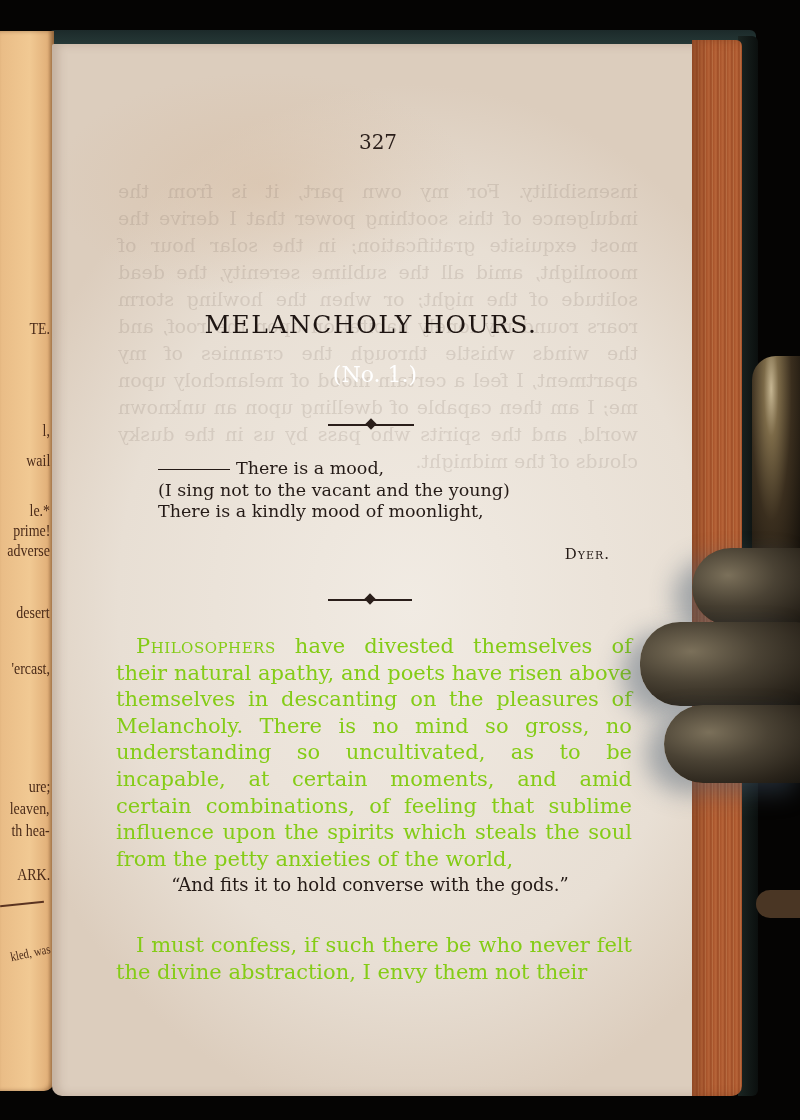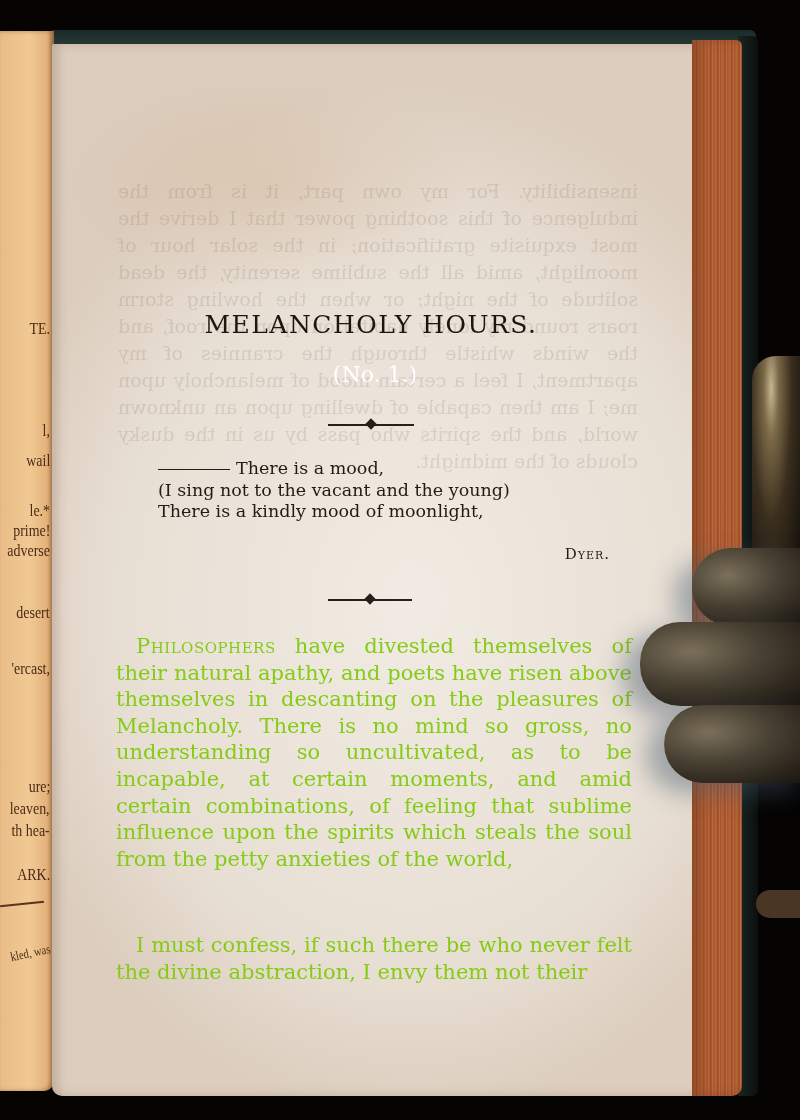--- a/index.html
+++ b/index.html
@@ -145,35 +145,37 @@
     <div class="left-rule"></div>
     <div class="left-line" style="top:910px; font-size:13px; transform: rotate(-12deg) scaleX(0.82);">kled, was</div>
   </div>
 
   <div class="page"></div>
   <div class="page-fore-edge"></div>
 
   <div class="bleed">insensibility. For my own part, it is from the indulgence of this soothing power that I derive the most exquisite gratification; in the solar hour of moonlight, amid all the sublime serenity, the dead solitude of the night; or when the howling storm roars round my lonely habitation upon the roof, and the winds whistle through the crannies of my apartment, I feel a certain mood of melancholy upon me; I am then capable of dwelling upon an unknown world, and the spirits who pass by us in the dusky clouds of the midnight.</div>
 
   <div class="content">
+    <div class="page-number">327</div>
     <div class="chapter-title">MELANCHOLY HOURS.</div>
     <div class="chapter-subtitle">(No. 1.)</div>
     <div class="ornament" style="left:328px; width:86px; top:424px;"></div>
 
     <div class="epigraph">
       <div><span class="dash"></span><span>There is a mood,</span></div>
       <div>(I sing not to the vacant and the young)</div>
       <div>There is a kindly mood of moonlight,</div>
     </div>
     <div class="attribution">Dyer.</div>
 
     <div class="ornament" style="left:328px; width:84px; top:599px;"></div>
 
     <div class="body-para" style="top:633px; text-indent:20px;"><span class="sc">Philosophers</span><span> have divested themselves of their natural apathy, and poets have risen above them­selves in descanting on the pleasures of Melan­choly.  There is no mind so gross, no under­standing so uncultivated, as to be incapable, at certain moments, and amid certain combinations, of feeling that sublime influence upon the spirits which steals the soul from the petty anxieties of the world,</span></div>
 
+    <div class="quote-line">“And fits it to hold converse with the gods.”</div>
 
     <div class="body-para" style="top:917px; text-indent:20px;margin-top:15px;">I must confess, if such there be who never felt the divine abstraction, I envy them not their</div>
   </div>
 
   <div class="knuckle-dark"></div>
   <div class="finger" style="left:692px; top:548px; width:120px; height:78px;"></div>
   <div class="finger" style="left:640px; top:622px; width:170px; height:84px;"></div>
   <div class="finger" style="left:664px; top:705px; width:150px; height:78px;"></div>
   <div style="position:absolute; left:756px; top:890px; width:44px; height:28px; background:#4a3624; border-radius:14px 0 0 14px;"></div>
 </div>

